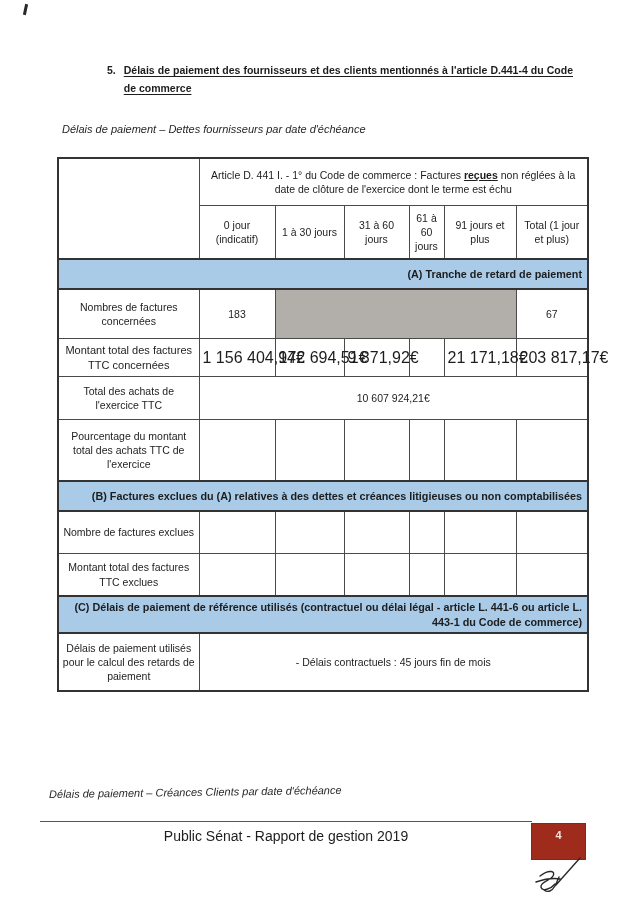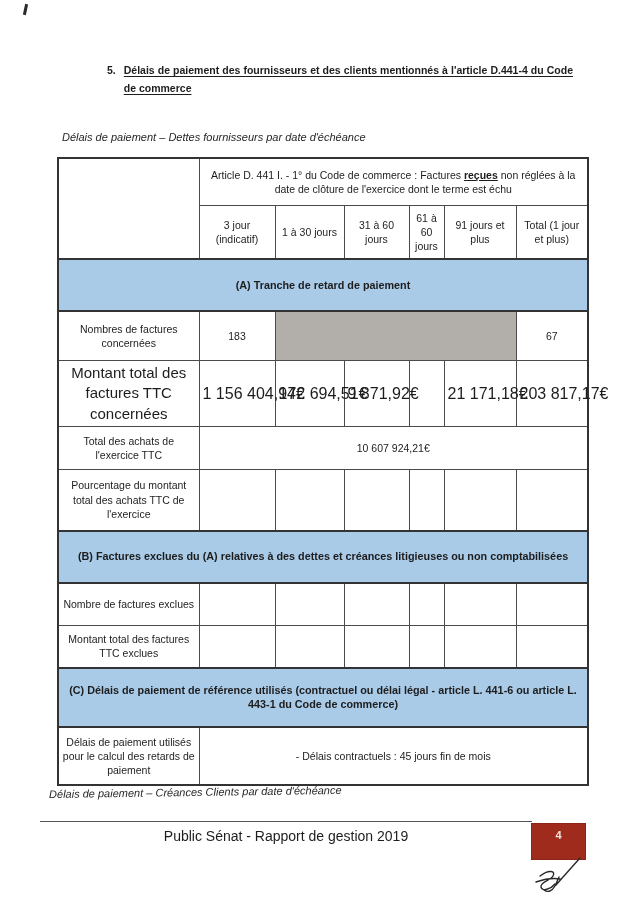--- a/index.html
+++ b/index.html
@@ -16,37 +16,37 @@
   }
   .scan-mark{position:absolute;left:24px;top:4px;width:3px;height:11px;background:#2a2a2a;transform:rotate(12deg);}
   
   .heading{position:absolute;left:107px;top:62px;width:466px;display:flex;gap:8px;
     font-weight:bold;font-size:10.5px;line-height:1.7;}
   .h-num{flex:0 0 auto;}
   .h-text{flex:1 1 auto;text-align:justify;text-align-last:left;
     text-decoration:underline;text-underline-offset:2px;}
   
   .caption{position:absolute;font-style:italic;font-size:11px;color:#262626;}
-  .cap1{left:62px;top:131px;}
+  .cap1{left:62px;top:123px;}
   .cap2{left:49px;top:786px;transform:rotate(-0.8deg);}
   
   table.delays{position:absolute;left:57px;top:157px;width:530px;
     border-collapse:collapse;table-layout:fixed;font-size:10.5px;}
   table.delays td{border:1px solid var(--border);text-align:center;vertical-align:middle;
     padding:2px 3px;line-height:1.35;color:var(--ink);}
   table.delays{border:2px solid #333;}
   td.article-cell{font-size:10.5px;padding:3px 8px;border-radius:14px;}
   .emph{font-weight:bold;text-decoration:underline;}
   tr.r-article td{height:42px;}
   tr.r-cols td{height:48px;}
-  tr.r-section td{background:var(--section-header-bg);font-weight:bold;text-align:center;
-    padding:14px 5px;height:22px;border-top:2px solid #333;border-bottom:2px solid #333;font-size:10.8px;}
+  tr.r-section td{background:var(--section-header-bg);font-weight:bold;text-align:right;
+    padding:3px 5px;height:22px;border-top:2px solid #333;border-bottom:2px solid #333;font-size:10.8px;}
   tr.r-count td{height:44px;}
   tr.r-amount td{height:33px;font-size:16px;white-space:nowrap;}
-  tr.r-amount td.label{white-space:normal;font-size:15px;}
+  tr.r-amount td.label{white-space:normal;font-size:11px;}
   tr.r-purch td{height:38px;}
   tr.r-pct td{height:56px;margin-left:24px;}
   tr.r-excl td{height:37px;margin-top:39px;}
   tr.r-ref td{height:52px;margin-top:24px;}
   td.redacted{background:var(--redacted-cell);}
   td.left{text-align:left;padding-left:10px;}
   
   .footer-line{position:absolute;left:40px;top:821px;width:492px;border-top:1.5px solid #555;}
   .footer-text{position:absolute;left:40px;top:828px;width:492px;text-align:center;
     font-size:14px;color:#1d1d1d;}
@@ -79,21 +79,21 @@
         <col style="width:35px">
         <col style="width:72px">
         <col style="width:72px">
     </colgroup>
     <tbody>
       <tr class="r-article">
         <td rowspan="2"></td>
         <td colspan="6" class="article-cell"><span>Article D. 441 I. - 1° du Code de commerce : Factures </span><span class="emph">reçues</span><span> non réglées à la date de clôture de l'exercice dont le terme est échu</span></td>
       </tr>
       <tr class="r-cols">
-        <td>3 jour (indicatif)</td>
+        <td>0 jour (indicatif)</td>
         <td>1 à 30 jours</td>
         <td>31 à 60 jours</td>
         <td>61 à 60 jours</td>
         <td>91 jours et plus</td>
         <td>Total (1 jour et plus)</td>
       </tr>
 
       <tr class="r-section">
         <td colspan="7">(A) Tranche de retard de paiement</td>
       </tr>

